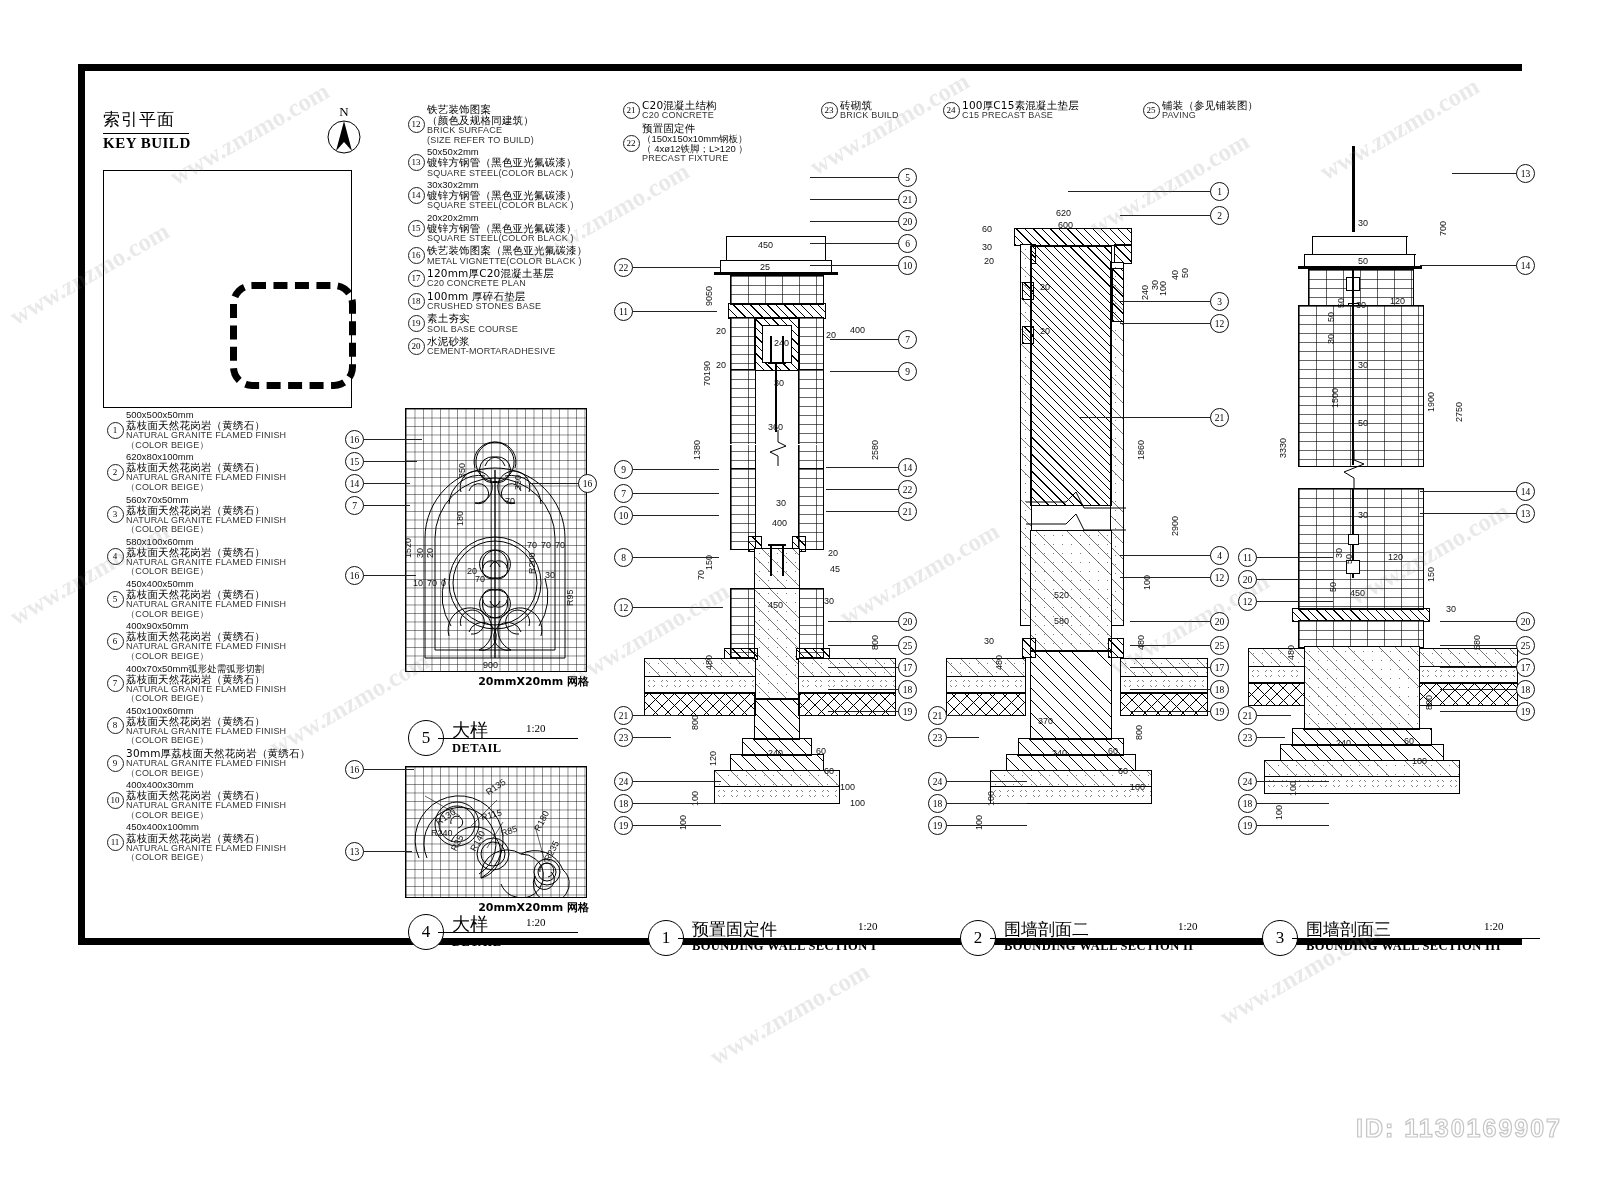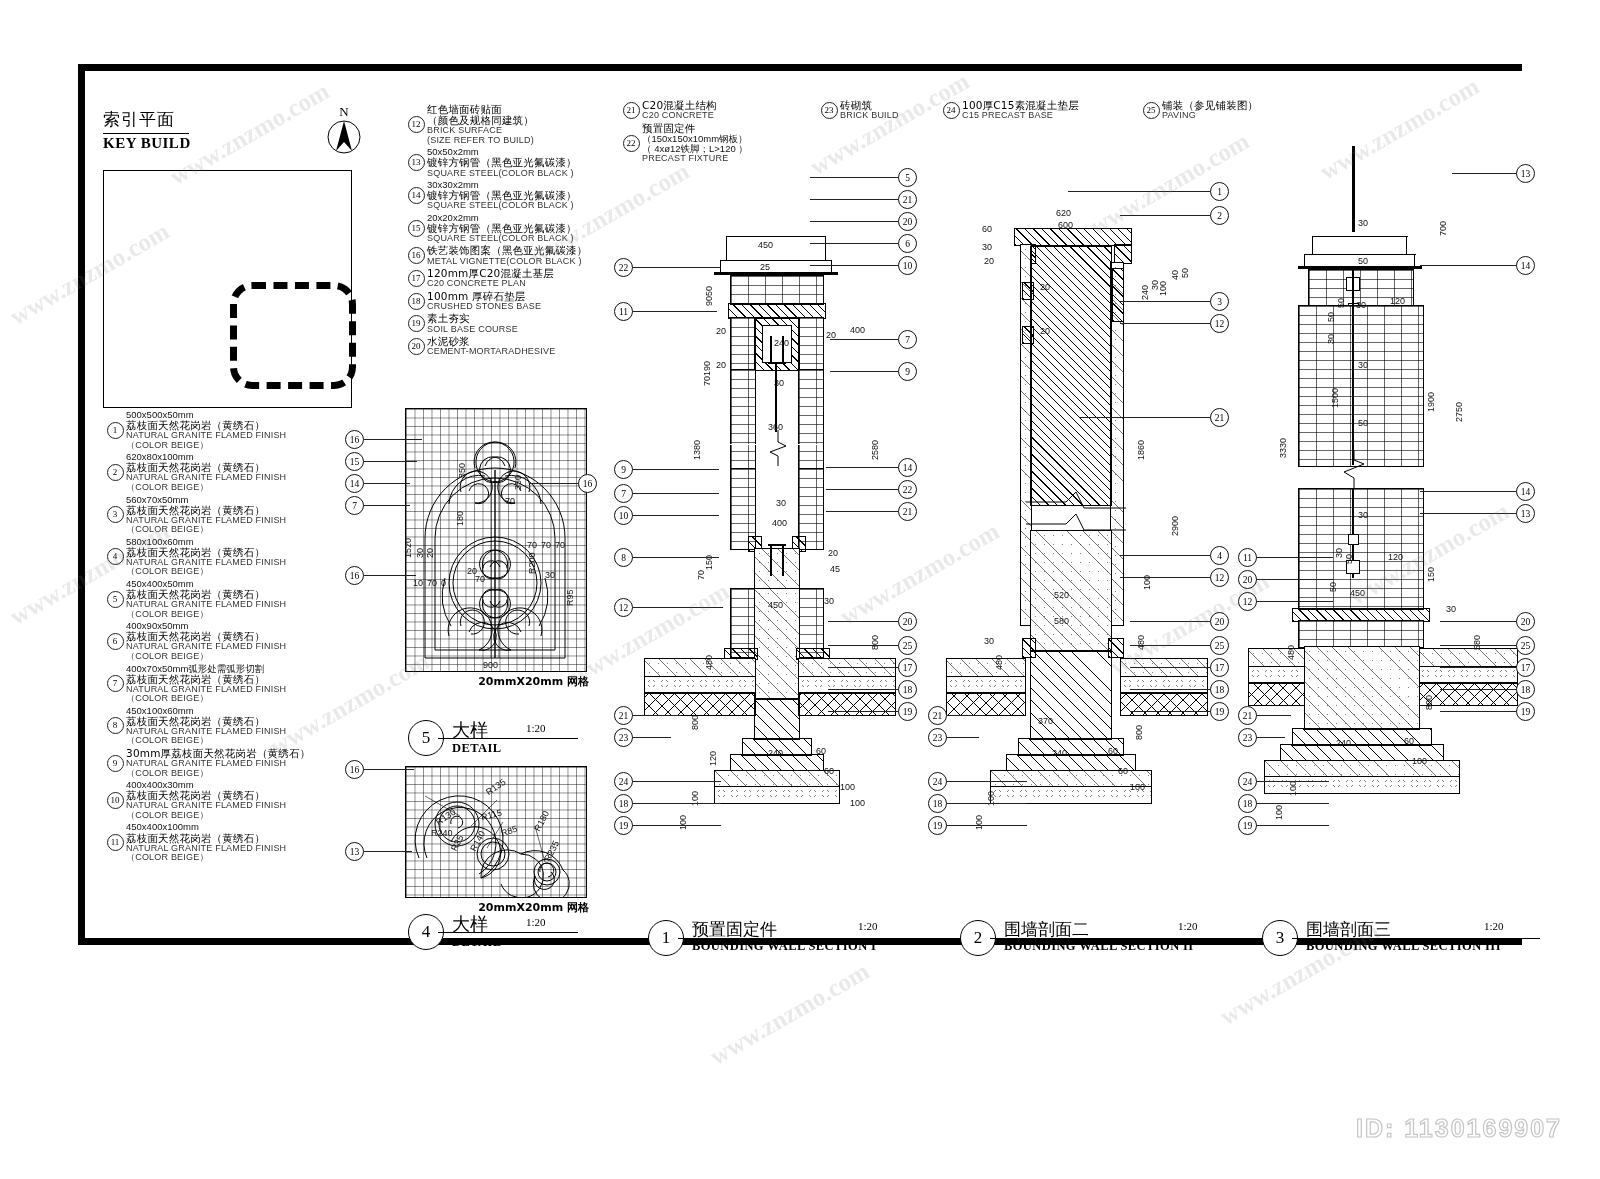--- a/index.html
+++ b/index.html
@@ -241,21 +241,21 @@
         </div>
       </div>
   </div>
 
   <div class="legend legend-col2">
     <div class="lg-item">
         <div class="lg-num">
           <span class="circ">12</span>
         </div>
         <div class="lg-txt">
-          <div class="l-cn">红色墙面砖贴面</div>
+          <div class="l-cn">铁艺装饰图案</div>
           <div class="l-cn">（颜色及规格同建筑）</div>
           <div class="l-en">BRICK SURFACE</div>
           <div class="l-en">(SIZE REFER TO BUILD)</div>
         </div>
       </div>
     <div class="lg-item">
         <div class="lg-num">
           <span class="circ">13</span>
         </div>
         <div class="lg-txt">

